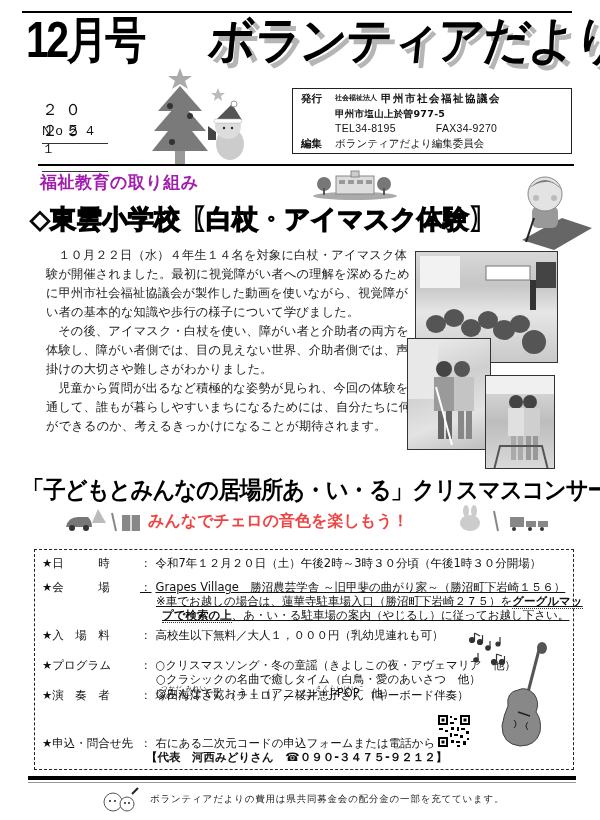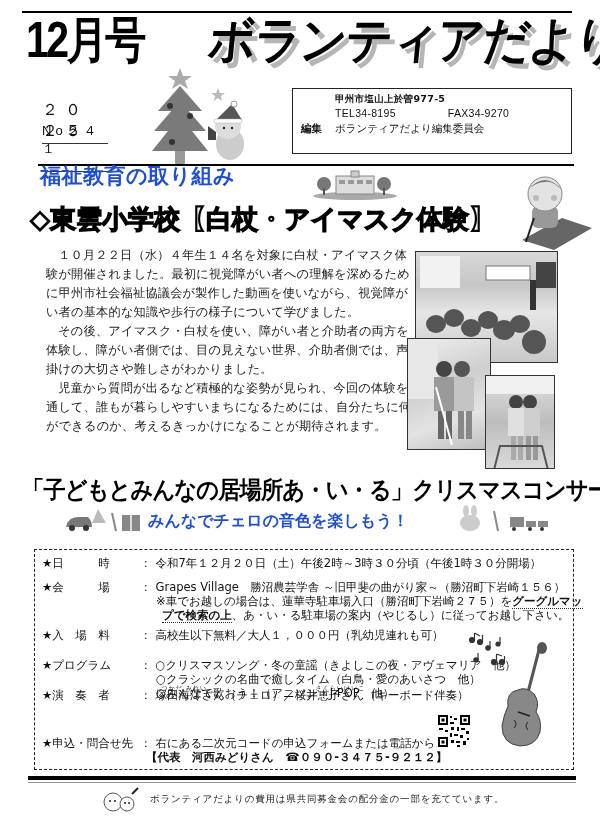--- a/index.html
+++ b/index.html
@@ -19,39 +19,39 @@
   .tree { position: absolute; left: 150px; top: 66px; width: 90px; height: 100px; }
   .bear { position: absolute; left: 204px; top: 100px; width: 48px; height: 62px; }
 
   .pubbox { position: absolute; left: 292px; top: 88px; width: 280px; height: 66px; border: 1px solid #222; padding: 2px 8px; font-size: 10.5px; line-height: 15px; }
   .pubbox .row { white-space: nowrap; display: flex; }
   .pubbox .lbl { font-weight: 700; width: 34px; display: inline-block; }
   .pubbox .small { font-size: 7px; font-weight: 700; margin-right: 4px; align-self: center; }
   .pubbox .org { font-weight: 700; letter-spacing: 1.5px; }
   .pubbox .indent { padding-left: 34px; font-family: "Liberation Sans", sans-serif; letter-spacing: 0.3px; }
   .pubbox .indent.addr { font-family: "DejaVu Sans", sans-serif; font-weight: 700; font-size: 9.5px; }
-  .pubbox .indent span + span { margin-left: 20px; padding-left: 32px; }
+  .pubbox .indent span + span { margin-left: 8px; padding-left: 32px; }
 
   
-  .sec-title { position: absolute; left: 40px; top: 162px; font-size: 21px; font-weight: 700; letter-spacing: 0.5px; color: #1d4ed8; }
+  .sec-title { position: absolute; left: 40px; top: 171px; font-size: 17px; font-weight: 700; letter-spacing: 0.5px; color: #a21caf; }
   .school-icon { position: absolute; left: 312px; top: 170px; width: 86px; height: 30px; }
   .boy { position: absolute; left: 512px; top: 170px; width: 80px; height: 80px; }
   .sub-title { position: absolute; left: 30px; top: 202px; font-size: 26px; font-weight: 700; letter-spacing: 0px; color: #fff; -webkit-text-stroke: 1.3px #000; white-space: nowrap; }
 
   .article { position: absolute; left: 34px; top: 246px; width: 366px; font-size: 12.2px; line-height: 19px; letter-spacing: 0.2px; color: #222; margin-left: 12px; }
   .article p { text-indent: 1em; }
 
   .photo { position: absolute; border: 1.5px solid #333; overflow: hidden; }
   .photo1 { left: 415px; top: 251px; width: 143px; height: 112px; background: linear-gradient(180deg, #d8d8d8 0%, #c6c6c6 30%, #e6e6e6 55%, #c9c9c9 100%); }
   .photo2 { left: 407px; top: 338px; width: 84px; height: 112px; background: linear-gradient(160deg, #efefef 0%, #cfcfcf 40%, #e3e3e3 70%, #bcbcbc 100%); z-index: 2; }
   .photo3 { left: 485px; top: 375px; width: 70px; height: 94px; background: linear-gradient(180deg, #e0e0e0 0%, #bdbdbd 50%, #d9d9d9 100%); z-index: 3; }
 
   
   .concert-title { position: absolute; left: 22px; top: 474px; font-size: 24px; font-weight: 700; letter-spacing: -1px; white-space: nowrap; color: #000; transform: scaleX(0.93); transform-origin: left top; }
-  .concert-sub { position: absolute; left: 148px; top: 511px; font-size: 16px; font-weight: 700; white-space: nowrap; color: #1d4ed8; }
+  .concert-sub { position: absolute; left: 148px; top: 511px; font-size: 16px; font-weight: 700; white-space: nowrap; color: #ef4444; }
   .deco-left { position: absolute; left: 62px; top: 505px; width: 82px; height: 30px; }
   .deco-right { position: absolute; left: 448px; top: 505px; width: 102px; height: 30px; }
 
   .info { position: absolute; left: 34px; top: 549px; width: 540px; height: 221px; border: 1.5px dashed #222; border-style: dashed; }
   .info-row { position: absolute; left: 8px; font-size: 11.5px; line-height: 14px; white-space: nowrap; color: #111; }
   .info-row .k { display: inline-block; width: 98px; }
   .info-row .colon { margin-right: 4px; }
   .info-row .cont { padding-left: 110px; display: block; }
   .underline-dot { border-bottom: 1px dotted #333; font-weight: 700; }
   .bold { font-weight: 700; }
@@ -95,20 +95,25 @@
   <circle cx="24" cy="26" r="13" fill="#ddd"></circle>
   <polygon points="12,20 28,4 38,20" fill="#555"></polygon>
   <circle cx="30" cy="4" r="3" fill="#fff" stroke="#999"></circle>
   <rect x="10" y="19" width="28" height="4" rx="2" fill="#fff" stroke="#aaa" stroke-width="0.5"></rect>
   <circle cx="20" cy="28" r="1.2" fill="#222"></circle>
     <circle cx="28" cy="28" r="1.2" fill="#222"></circle>
   <path d="M4 26 L4 40 L12 40 L12 32 Z" fill="#444"></path>
 </svg>
 
 <div class="pubbox">
+  <div class="row">
+      <span class="lbl">発行</span>
+      <span class="small">社会福祉法人</span>
+      <span class="org">甲州市社会福祉協議会</span>
+    </div>
   <div class="indent addr">甲州市塩山上於曽977-5</div>
   <div class="indent"><span>TEL34-8195</span><span>FAX34-9270</span></div>
   <div class="row">
       <span class="lbl">編集</span>
       <span>ボランティアだより編集委員会</span>
     </div>
 </div>
 
 <div class="rule" style="left:38px;top:164px;width:536px;height:2px;"></div>
 
@@ -212,21 +217,21 @@
     <circle cx="82" cy="24" r="2" fill="#333"></circle>
     <circle cx="94" cy="24" r="2" fill="#333"></circle>
 </svg>
 
 <div class="info"></div>
 
 <div class="info-row" style="top:556px;left:42px;">
   <span class="k">★日　　　時</span><span class="colon">：</span><span>令和7年１２月２０日（土）午後2時～3時３０分頃（午後1時３０分開場）</span>
 </div>
 
-<div class="info-row" style="top:580px;left:42px;">
+<div class="info-row" style="top:580px;left:42px;text-decoration:underline;">
   <span class="k">★会　　　場</span><span class="colon">：</span><span>Grapes Village　勝沼農芸学舎 ～旧甲斐の曲がり家～（勝沼町下岩崎１５６）</span>
   <span class="cont" style="padding-left:114px;"><span>※車でお越しの場合は、蓮華寺駐車場入口（勝沼町下岩崎２７５）を</span><span class="underline-dot">グーグルマッ</span></span>
   <span class="cont" style="padding-left:120px;"><span class="underline-dot">プで検索の上</span><span>、あ・い・る駐車場の案内（やじるし）に従ってお越し下さい。</span></span>
 </div>
 
 <div class="info-row" style="top:628px;left:42px;">
   <span class="k">★入　場　料</span><span class="colon">：</span><span>高校生以下無料／大人１，０００円（乳幼児連れも可）</span>
 </div>
 
 <div class="info-row" style="top:688px;left:42px;">

